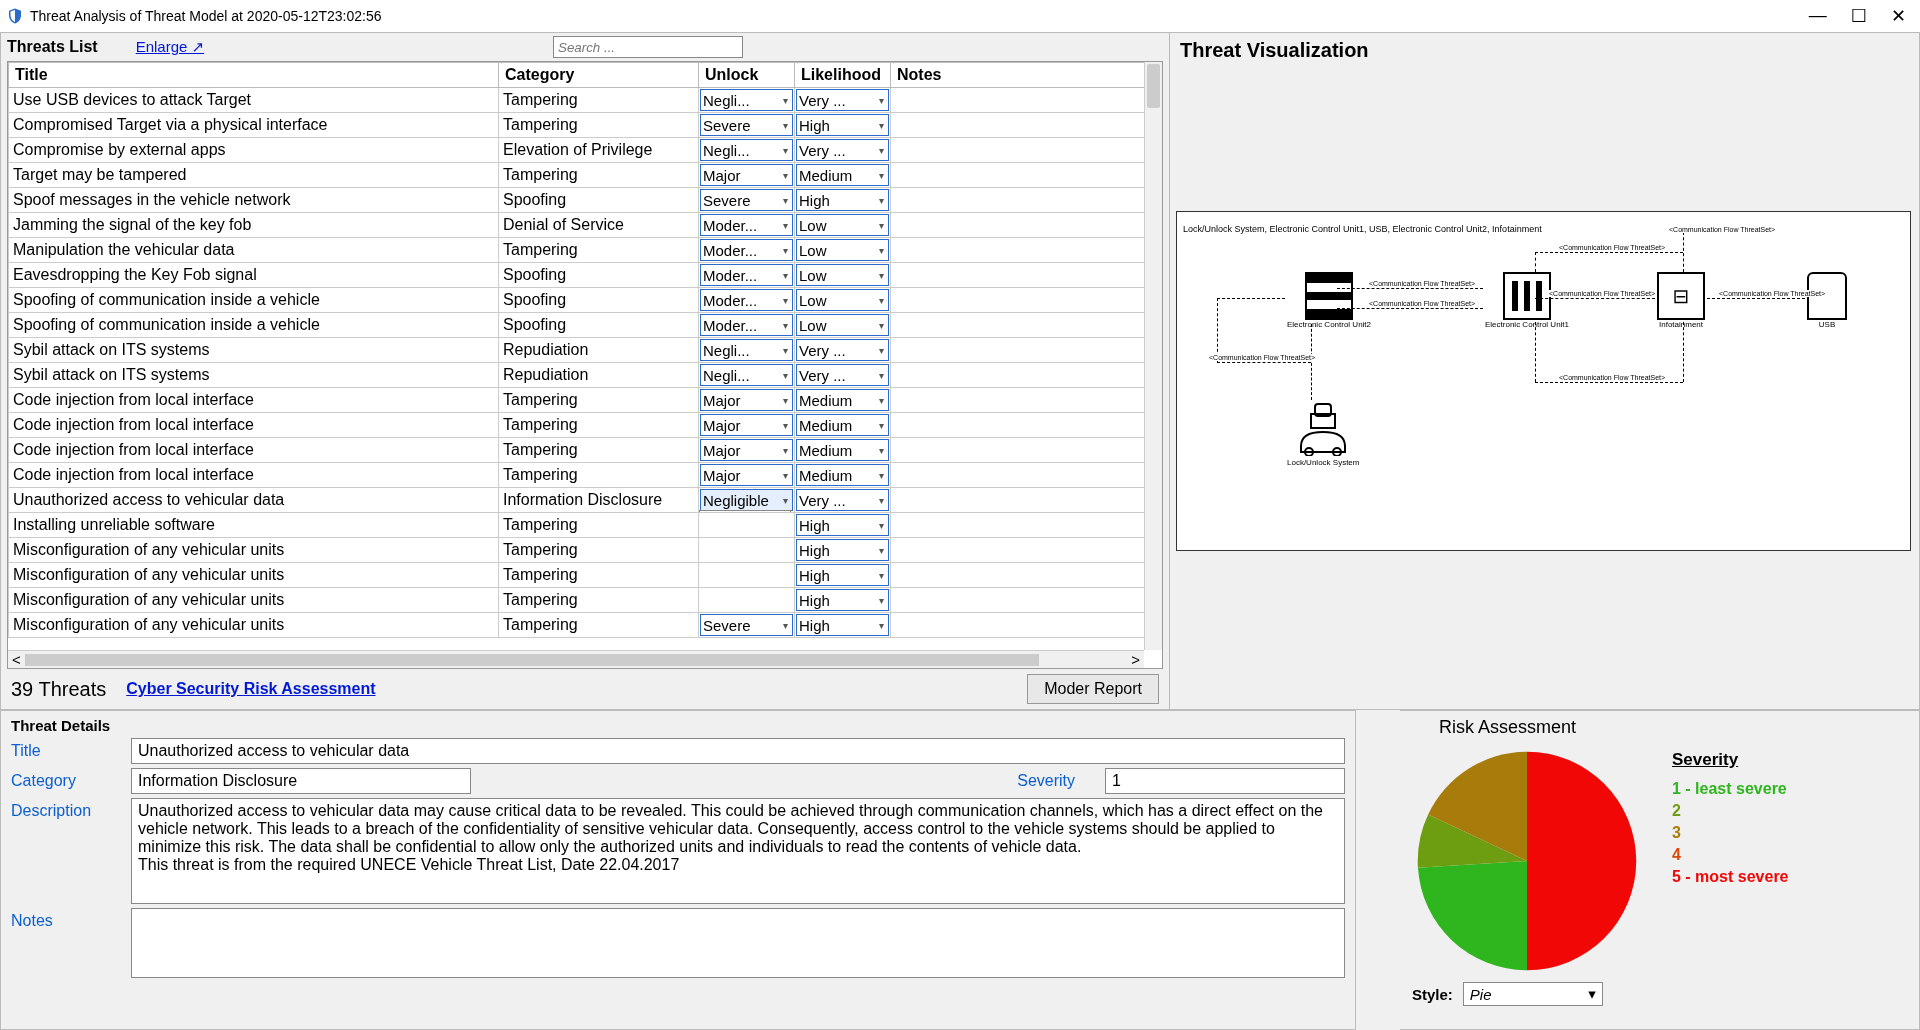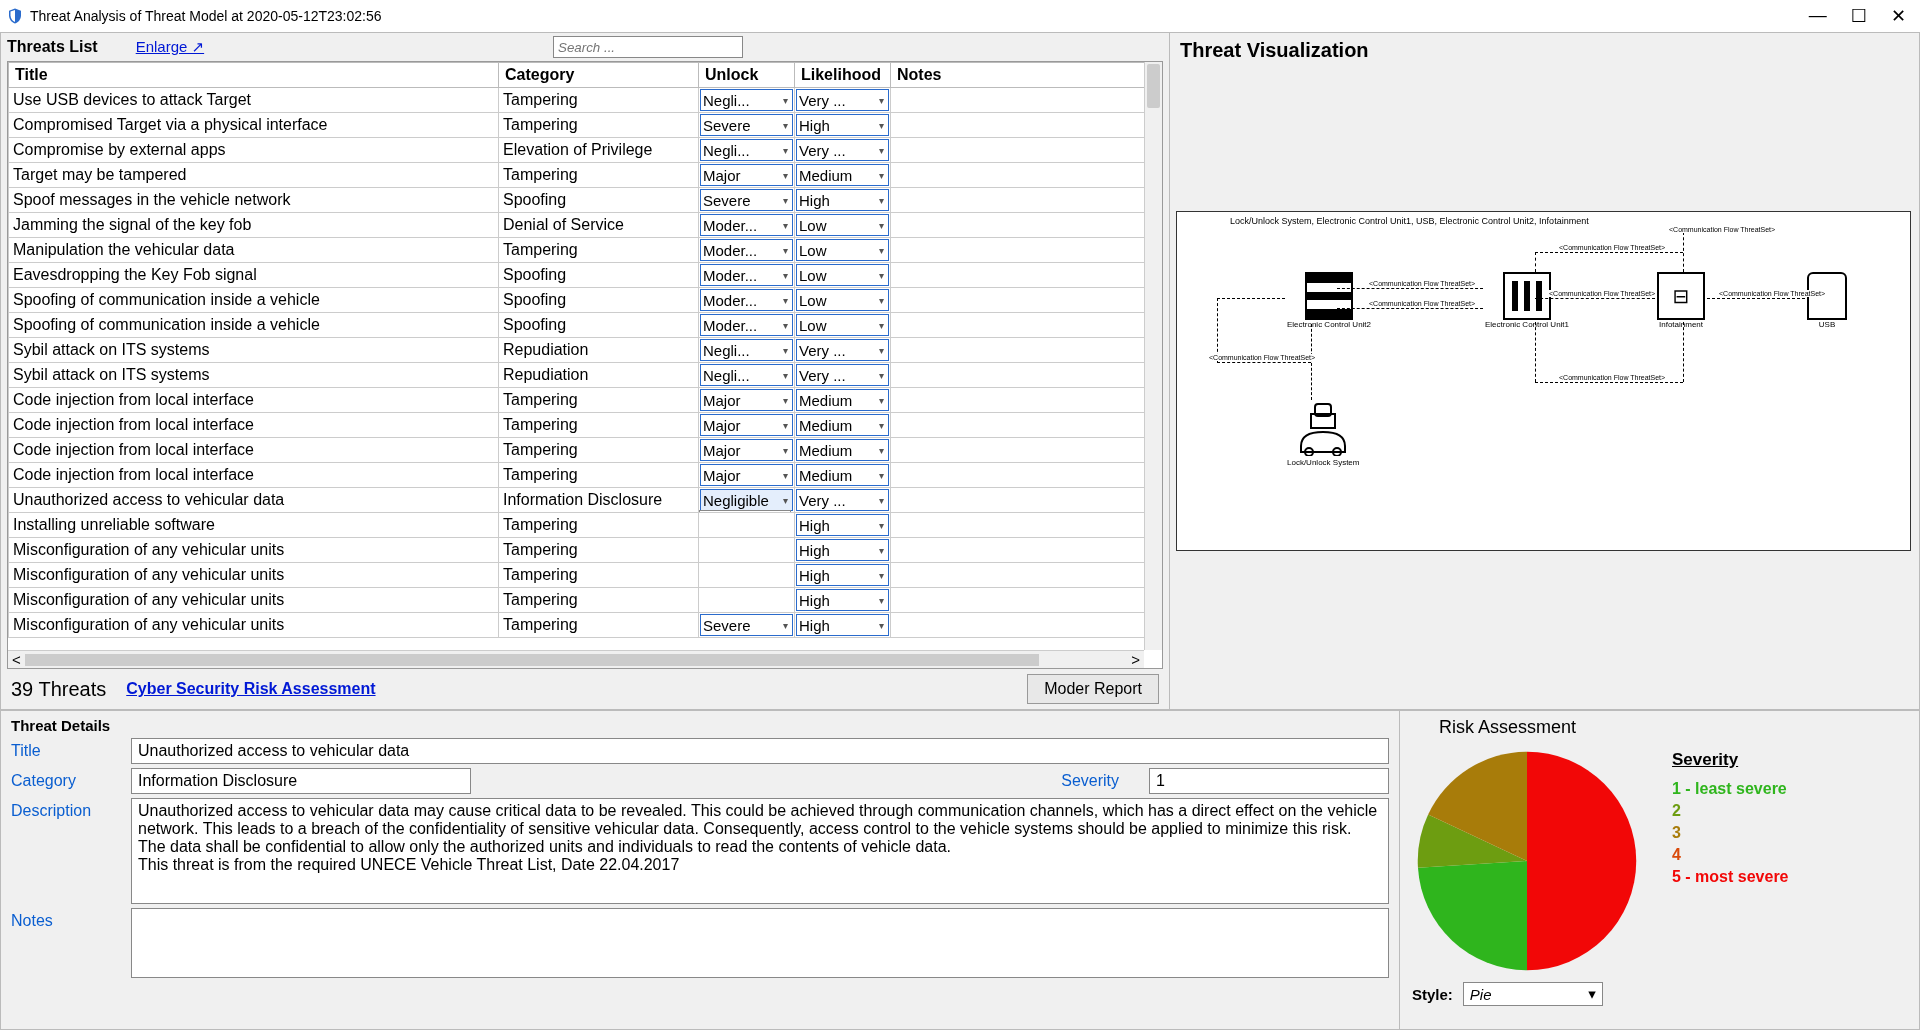--- a/index.html
+++ b/index.html
@@ -36,28 +36,28 @@
 .hscroll .th { position:absolute; left:0; width:92%; top:0; bottom:0; background:#ccc;}
 .hscroll .ar { padding:0 4px;}
 
 .summary { display:flex; align-items:center; height:40px; padding:0 10px;}
 .summary .cnt { font-weight:normal; font-size:20px;}
 .summary a { color:#0018d5; text-decoration:underline; margin-left:20px; font-size:16px; font-weight:bold;}
 .summary button { margin-left:auto; height:30px; padding:0 16px; font-size:16px; background:#e8e8e8; border:1px solid #999;}
 
 .right .hdr { font-weight:bold; padding:6px 10px; font-size:20px;}
 .diagram { position:absolute; top:178px; left:6px; right:8px; height:340px; background:#fff; border:1px solid #333;}
-.diagram .cap { font-size:9px; padding:4px 6px;margin-left:47px;}
+.diagram .cap { font-size:9px; padding:12px 6px;}
 .node { position:absolute; text-align:center; font-size:8px;}
 .nodebox { width:48px; height:48px; border:2px solid #000; background:#fff; margin:0 auto;}
 .dashed-h { position:absolute; border-top:1px dashed #000; height:0;}
 .dashed-v { position:absolute; border-left:1px dashed #000; width:0;}
 .flowlbl { position:absolute; font-size:7px; background:#fff; padding:0 2px; white-space:nowrap;}
 
-.bottom { display:flex; height:320px;}
+.bottom { display:flex; height:320px;gap:44px;}
 .details { flex:1; border:1px solid #bbb; padding:6px 10px; background:#f0f0f0;}
 .details .hdr { font-weight:bold; font-size:15px; margin-bottom:4px;}
 .row { display:flex; align-items:flex-start; margin:4px 0;}
 .row label { width:120px; color:#0a5ed0; font-size:16px; padding-top:4px;}
 .row input, .row textarea { border:1px solid #888; padding:3px 6px; font-size:16px; background:#fff; font-family:inherit;}
 #f-title { flex:1;}
 #f-cat { width:340px;}
 .row .sevlbl { color:#0a5ed0; margin-left:auto; padding:4px 30px 0 0; font-size:16px;}
 #f-sev { width:240px;}
 #f-desc { flex:1; height:106px; overflow-y:scroll; resize:none;}

